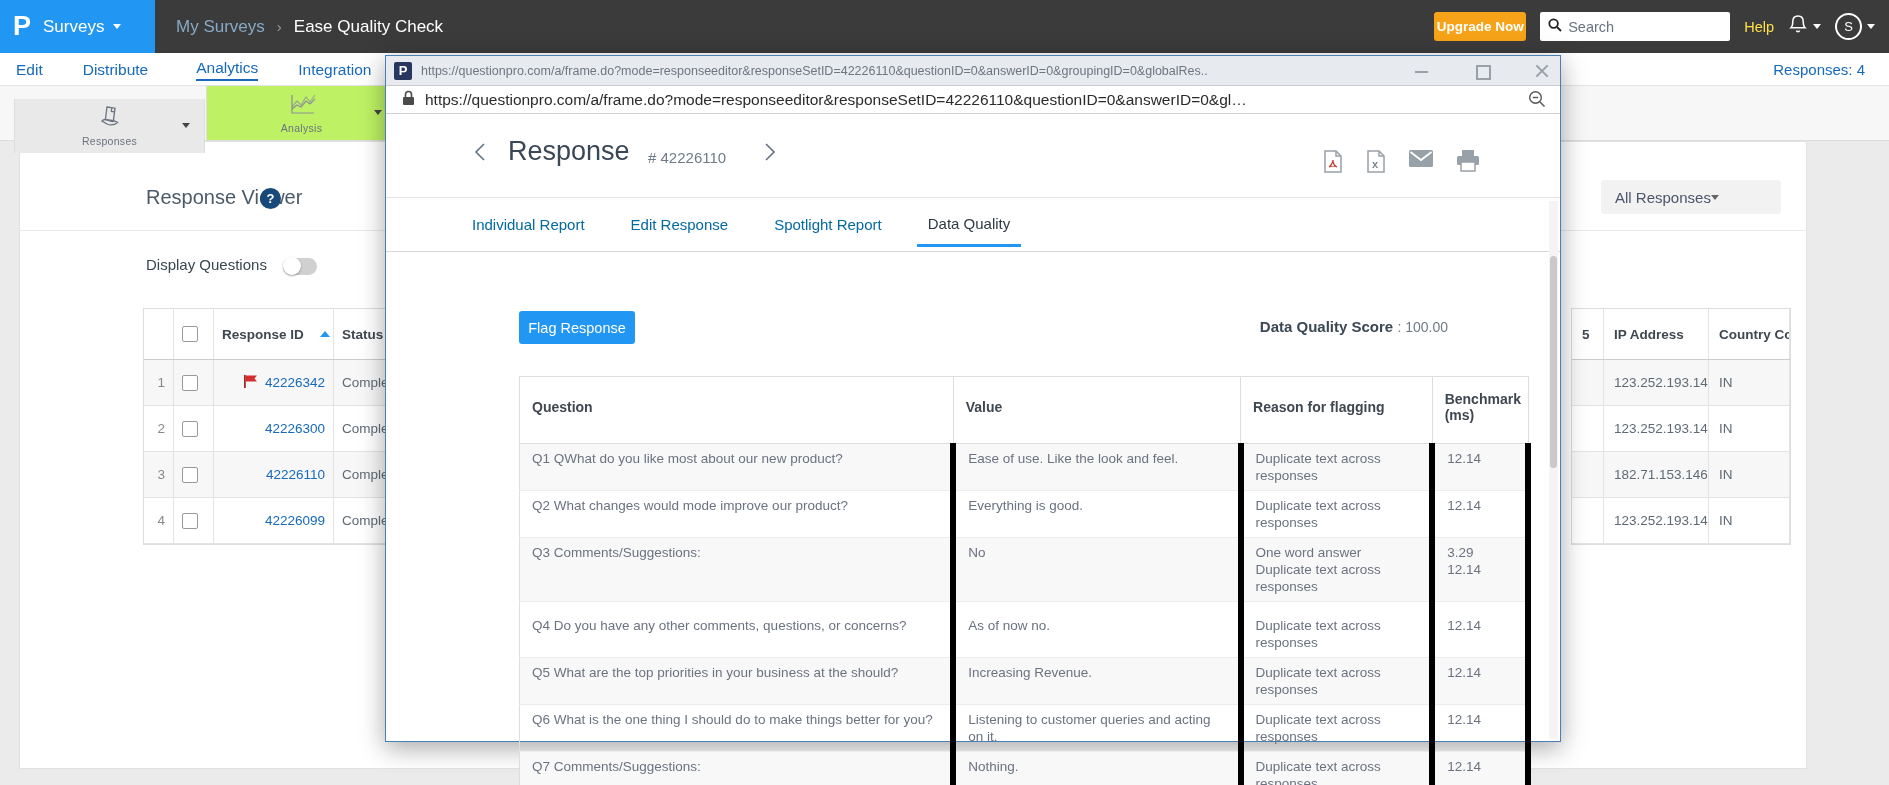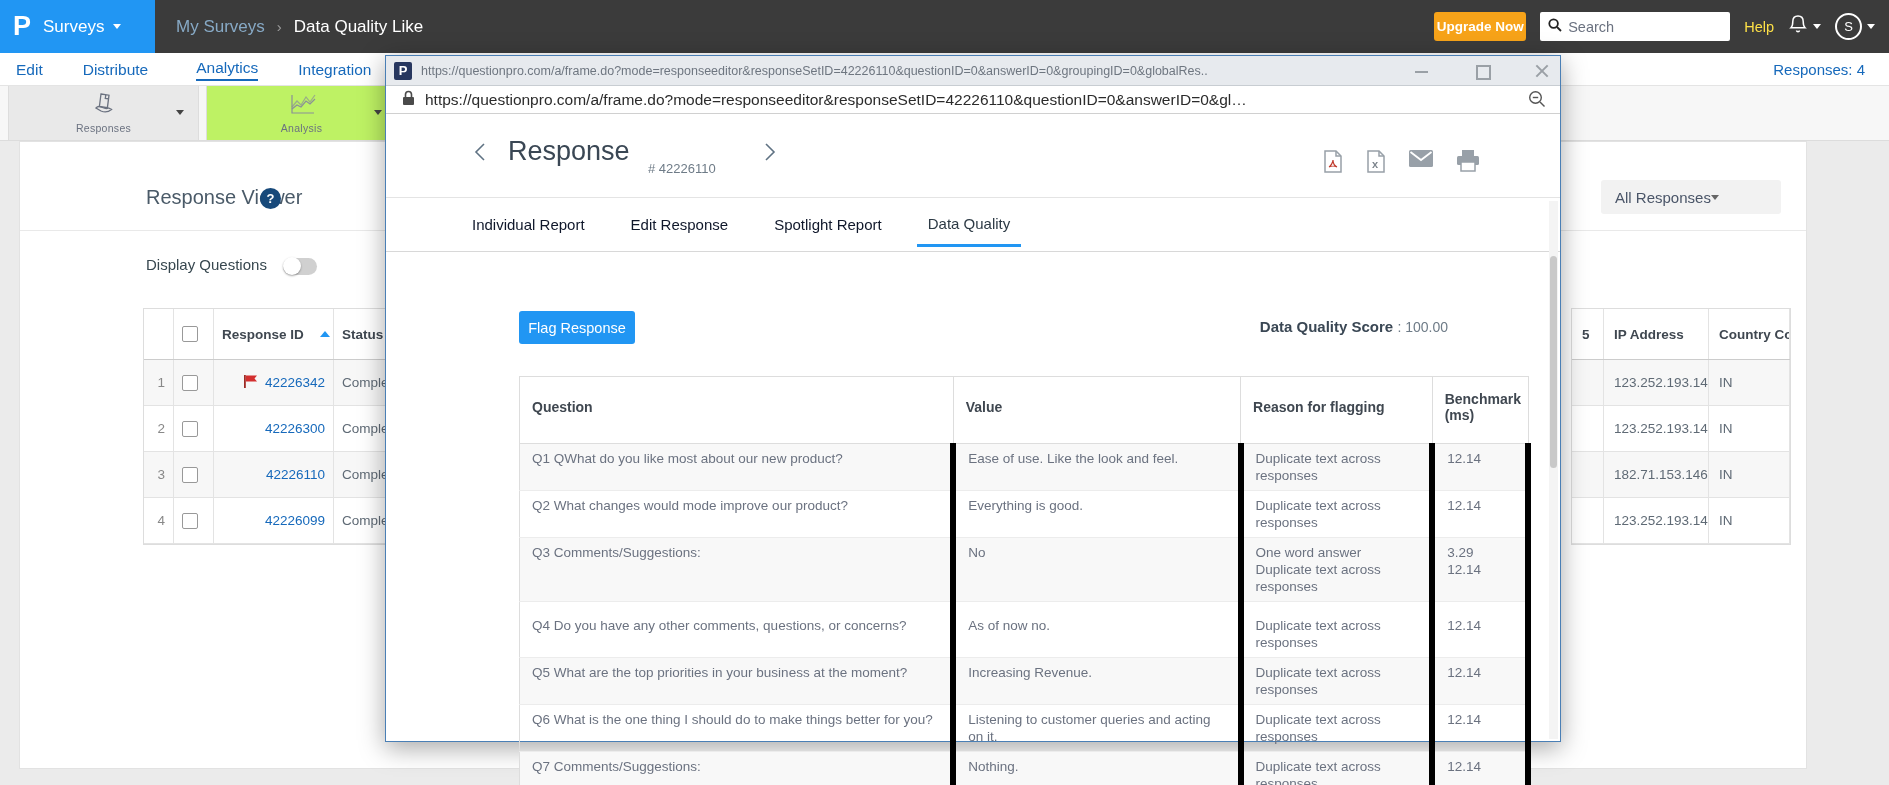--- a/index.html
+++ b/index.html
@@ -92,26 +92,26 @@
   .wc-close::after { transform:rotate(-45deg); }
   .m-addressbar { position:absolute; left:0; top:30px; width:100%; height:28px; background:#fff; border-bottom:1px solid #d0d0d0; display:flex; align-items:center; }
   .m-address-url { color:#2b2b2b; font-size:15.5px; margin-left:10px; width:1080px; overflow:hidden; white-space:nowrap; }
   .zoom-glass { position:absolute; right:14px; top:34px; cursor:pointer; }
 
   .m-header { position:absolute; left:0; top:58px; width:100%; height:84px; border-bottom:1px solid #e4e4e4; }
   .chev { position:absolute; top:28px; cursor:pointer; }
   .chev-l { left:88px; }
   .chev-r { left:378px; }
   .m-title { position:absolute; left:122px; top:22px; font-size:27px; color:#3a4754; font-weight:400; }
-  .m-id { position:absolute; left:262px; top:35px; font-size:13px; color:#6e7b87;margin-top:12px; }
+  .m-id { position:absolute; left:262px; top:35px; font-size:15px; color:#6e7b87; }
   .export-icons { position:absolute; right:80px; top:36px; display:flex; gap:23px; }
   .export-icons > span { cursor:pointer; }
 
   .m-tabs { position:absolute; left:86px; top:142px; height:52px; display:flex; gap:46px; align-items:center; }
-  .m-tab { font-size:15px; color:#0f172a; cursor:pointer; }
+  .m-tab { font-size:15px; color:#0369a1; cursor:pointer; }
   .m-tab.active { color:#2d3a45; border-bottom:3px solid #2196f3; padding:14px 11px 12px; margin:0 -11px; }
   .m-tabs-divider { position:absolute; left:0; top:195px; width:100%; height:1px; background:#d8d8d8; }
 
   .flag-btn { position:absolute; left:133px; top:255px; width:116px; height:33px; background:#2196f3; border:none; border-radius:3px; color:#fff; font-size:14.5px; cursor:pointer; font-family:inherit; }
   .score-line { position:absolute; right:112px; top:262px; font-size:15px; }
   .score-label { font-weight:700; color:#3a4754; }
   .score-value { color:#6e7b87; font-size:14px; }
 
   .dq-table { position:absolute; left:133px; top:320px; width:1012px; border-collapse:collapse; table-layout:fixed; font-size:13.5px; }
   .dq-table col.c1 { width:43%; } .dq-table col.c2 { width:28.5%; } .dq-table col.c3 { width:19%; } .dq-table col.c4 { width:9.5%; }
@@ -131,21 +131,21 @@
 
   <header class="topbar">
     <div class="logo-box">
       <span class="logo-p">P</span>
       <span class="logo-text">Surveys</span>
       <span class="caret"></span>
     </div>
     <nav class="breadcrumb">
       <span class="bc-link">My Surveys</span>
       <span class="bc-sep">›</span>
-      <span class="bc-current">Data Quality Like</span>
+      <span class="bc-current">Ease Quality Check</span>
     </nav>
     <div class="topbar-right">
       <button class="upgrade-btn">Upgrade Now</button>
       <div class="search-box">
         <span>
           <svg width="14" height="14" viewBox="0 0 14 14">
               <circle cx="5.6" cy="5.6" r="4.3" fill="none" stroke="#222" stroke-width="1.8"></circle>
               <line x1="9" y1="9" x2="13" y2="13" stroke="#222" stroke-width="1.8"></line>
             </svg>
         </span>
@@ -174,21 +174,21 @@
     <div class="nav-items">
       <span class="nav-item">Edit</span>
       <span class="nav-item">Distribute</span>
       <span class="nav-item active">Analytics</span>
       <span class="nav-item">Integration</span>
     </div>
     <span class="responses-count">Responses: 4</span>
   </div>
 
   <div class="toolbar">
-    <div class="tool-btn selected" style="left:8px;">
+    <div class="tool-btn selected" style="left:14px;margin-top:13px;">
       <span class="tool-icon">
         <svg width="30" height="30" viewBox="0 0 30 30">
             <g fill="none" stroke="#6b7280" stroke-width="1.3">
               <path d="M12 4 l8 1.2 -1.6 12.5 -8 -1.2 Z"></path>
               <path d="M16.8 4.8 l-0.5 3.6 3.6 0.5"></path>
               <path d="M7 18 c2 -2.5 4.5 -1.5 6.5 -0.5 c2 1 4 1.5 6 0.5 l3 1.5 c-3 2.5 -7 3 -10.5 1.5 Z"></path>
             </g>
           </svg>
       </span>
       <span class="tool-caret caret"></span>
@@ -459,21 +459,21 @@
             <td>Q4 Do you have any other comments, questions, or concerns?</td>
             <td>As of now no.</td>
             <td>
               <div>Duplicate text across responses</div>
             </td>
             <td>
               <div>12.14</div>
             </td>
           </tr>
           <tr class="shade">
-            <td>Q5 What are the top priorities in your business at the moment?</td>
+            <td>Q5 What are the top priorities in your business at the should?</td>
             <td>Increasing Revenue.</td>
             <td>
               <div>Duplicate text across responses</div>
             </td>
             <td>
               <div>12.14</div>
             </td>
           </tr>
           <tr>
             <td>Q6 What is the one thing I should do to make things better for you?</td>

